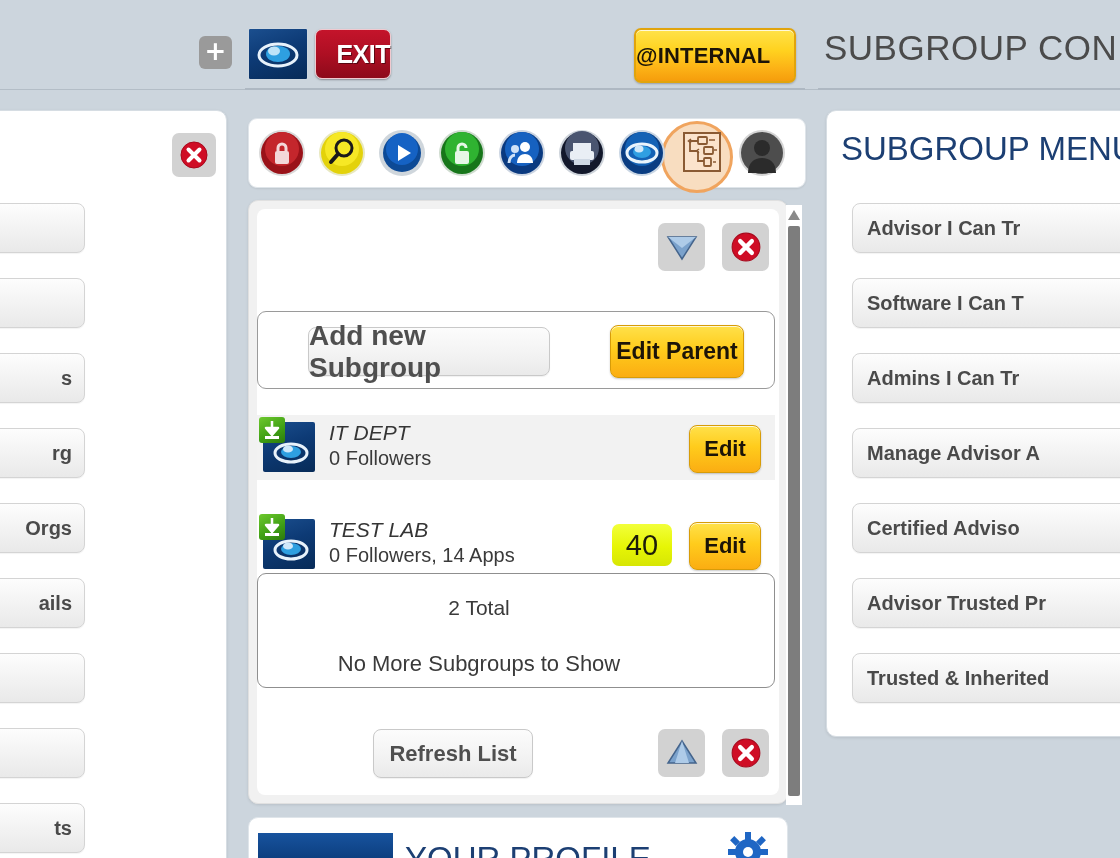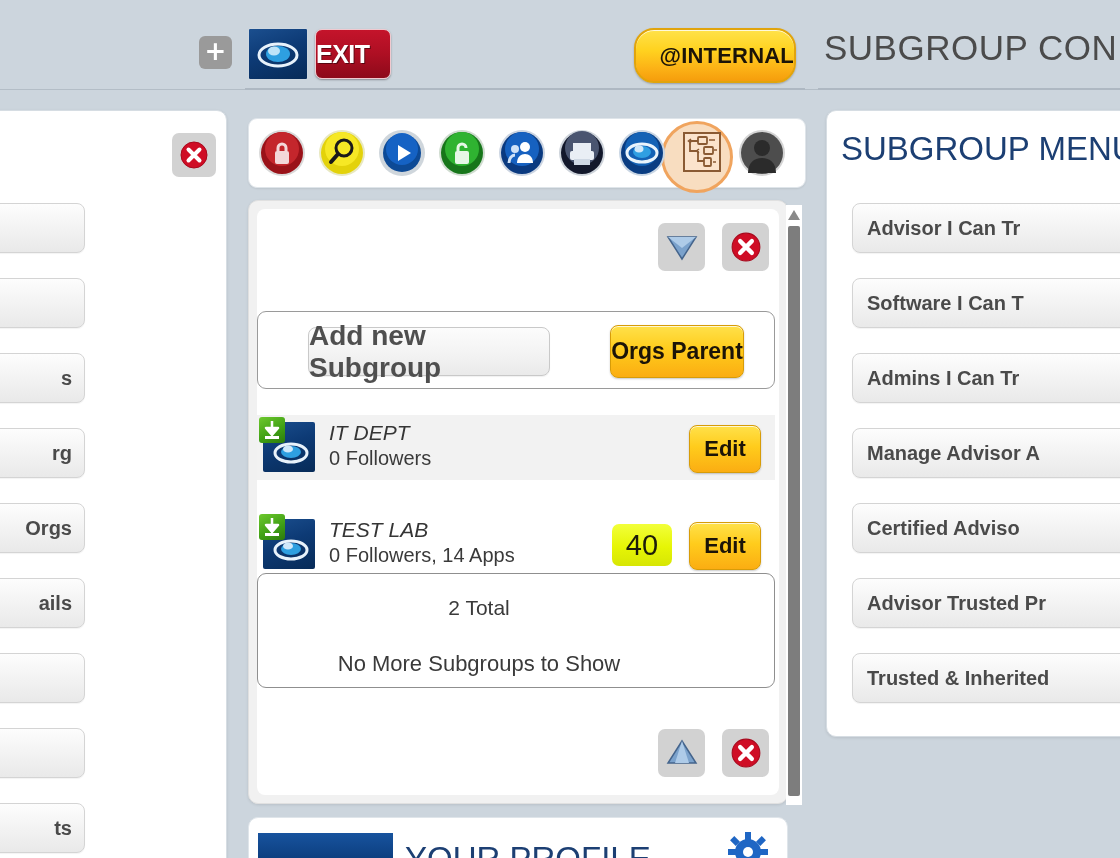--- a/index.html
+++ b/index.html
@@ -35,34 +35,34 @@
   }
   .cloud-glyph{
     position:absolute;left:50%;top:50%;transform:translate(-50%,-50%);
     width:44px;height:30px;
   }
 
   .exit-btn{
     position:absolute;left:315px;top:29px;width:74px;height:48px;
     background:linear-gradient(180deg,#c4142b 0%,#ae0f23 50%,#8d0a1a 100%);
     border:1px solid #f0c9cf;border-radius:7px;
-    display:flex;align-items:center;justify-content:flex-start;
+    display:flex;align-items:center;justify-content:flex-end;
     box-shadow:0 1px 2px rgba(0,0,0,.35);
   }
   .exit-btn span{
     color:#fff;font-weight:bold;font-size:25px;letter-spacing:-.5px;
     text-shadow:1px 1px 0 rgba(0,0,0,.45);
     font-family:"Liberation Sans", sans-serif;
   }
 
   .internal-badge{
     position:absolute;left:634px;top:28px;width:158px;height:51px;
     background:linear-gradient(180deg,#ffe24a 0%,#ffd21f 40%,#fcb216 75%,#f59d0c 100%);
-    border:2px solid #e1a40c;border-radius:20px;
-    display:flex;align-items:center;justify-content:flex-end;
+    border:2px solid #e1a40c;border-radius:7px;
+    display:flex;align-items:center;justify-content:flex-start;
     box-shadow:inset 0 1px 0 rgba(255,255,255,.8),0 1px 2px rgba(0,0,0,.25);
   }
   .internal-badge span{
     font-weight:bold;font-size:22px;color:#1c1408;letter-spacing:.2px;
   }
 
   .page-title{
     position:absolute;left:824px;top:28px;
     font-size:35px;color:#4b4b4b;white-space:nowrap;letter-spacing:.5px;
   }
@@ -403,21 +403,21 @@
       <circle cx="15" cy="15" r="13" fill="none" stroke="#a8071b" stroke-width="1"></circle>
       <path d="M9.5 9.5 L20.5 20.5 M20.5 9.5 L9.5 20.5" stroke="#fff" stroke-width="4" stroke-linecap="round"></path>
     </svg>
   </div>
 
   <div class="action-box"></div>
   <div class="gray-btn add-sub">
     <span>Add new Subgroup</span>
   </div>
   <div class="gold-btn edit-parent">
-    <span>Orgs Parent</span>
+    <span>Edit Parent</span>
   </div>
 
   <div class="row alt" style="top:415px">
     <div class="row-icon">
       <svg width="52" height="50" viewBox="0 0 52 50">
         <ellipse cx="28" cy="31" rx="16" ry="9" fill="none" stroke="#e8f2fb" stroke-width="3"></ellipse>
         <ellipse cx="28" cy="30" rx="10" ry="6" fill="#2e9fe0"></ellipse>
         <ellipse cx="25" cy="27" rx="5" ry="3.6" fill="#cfe8fa"></ellipse>
       </svg>
     </div>
@@ -453,20 +453,23 @@
     <div class="count-badge" style="left:355px;top:12px">40</div>
     <div class="gold-btn edit-sm" style="left:432px;top:10px">
       <span>Edit</span>
     </div>
   </div>
 
   <div class="total-box"></div>
   <div class="total-line" style="left:257px;top:596px;font-size:21px">2 Total</div>
   <div class="total-line" style="left:257px;top:651px;font-size:22px">No More Subgroups to Show</div>
 
+  <div class="gray-btn refresh-btn">
+    <span>Refresh List</span>
+  </div>
   <div class="sq-btn" style="left:658px;top:729px">
     <svg width="34" height="30" viewBox="0 0 34 30">
       <path d="M17 3 L31 25 L3 25 Z" fill="#7ba2cc" stroke="#44648c" stroke-width="1.5"></path>
       <path d="M17 3 L24 25 L10 25 Z" fill="#aecbe8"></path>
     </svg>
   </div>
   <div class="sq-btn" style="left:722px;top:729px">
     <svg width="32" height="32" viewBox="0 0 30 30">
       <circle cx="15" cy="15" r="13" fill="#cf0d25"></circle>
       <circle cx="15" cy="15" r="13" fill="none" stroke="#a8071b" stroke-width="1"></circle>

